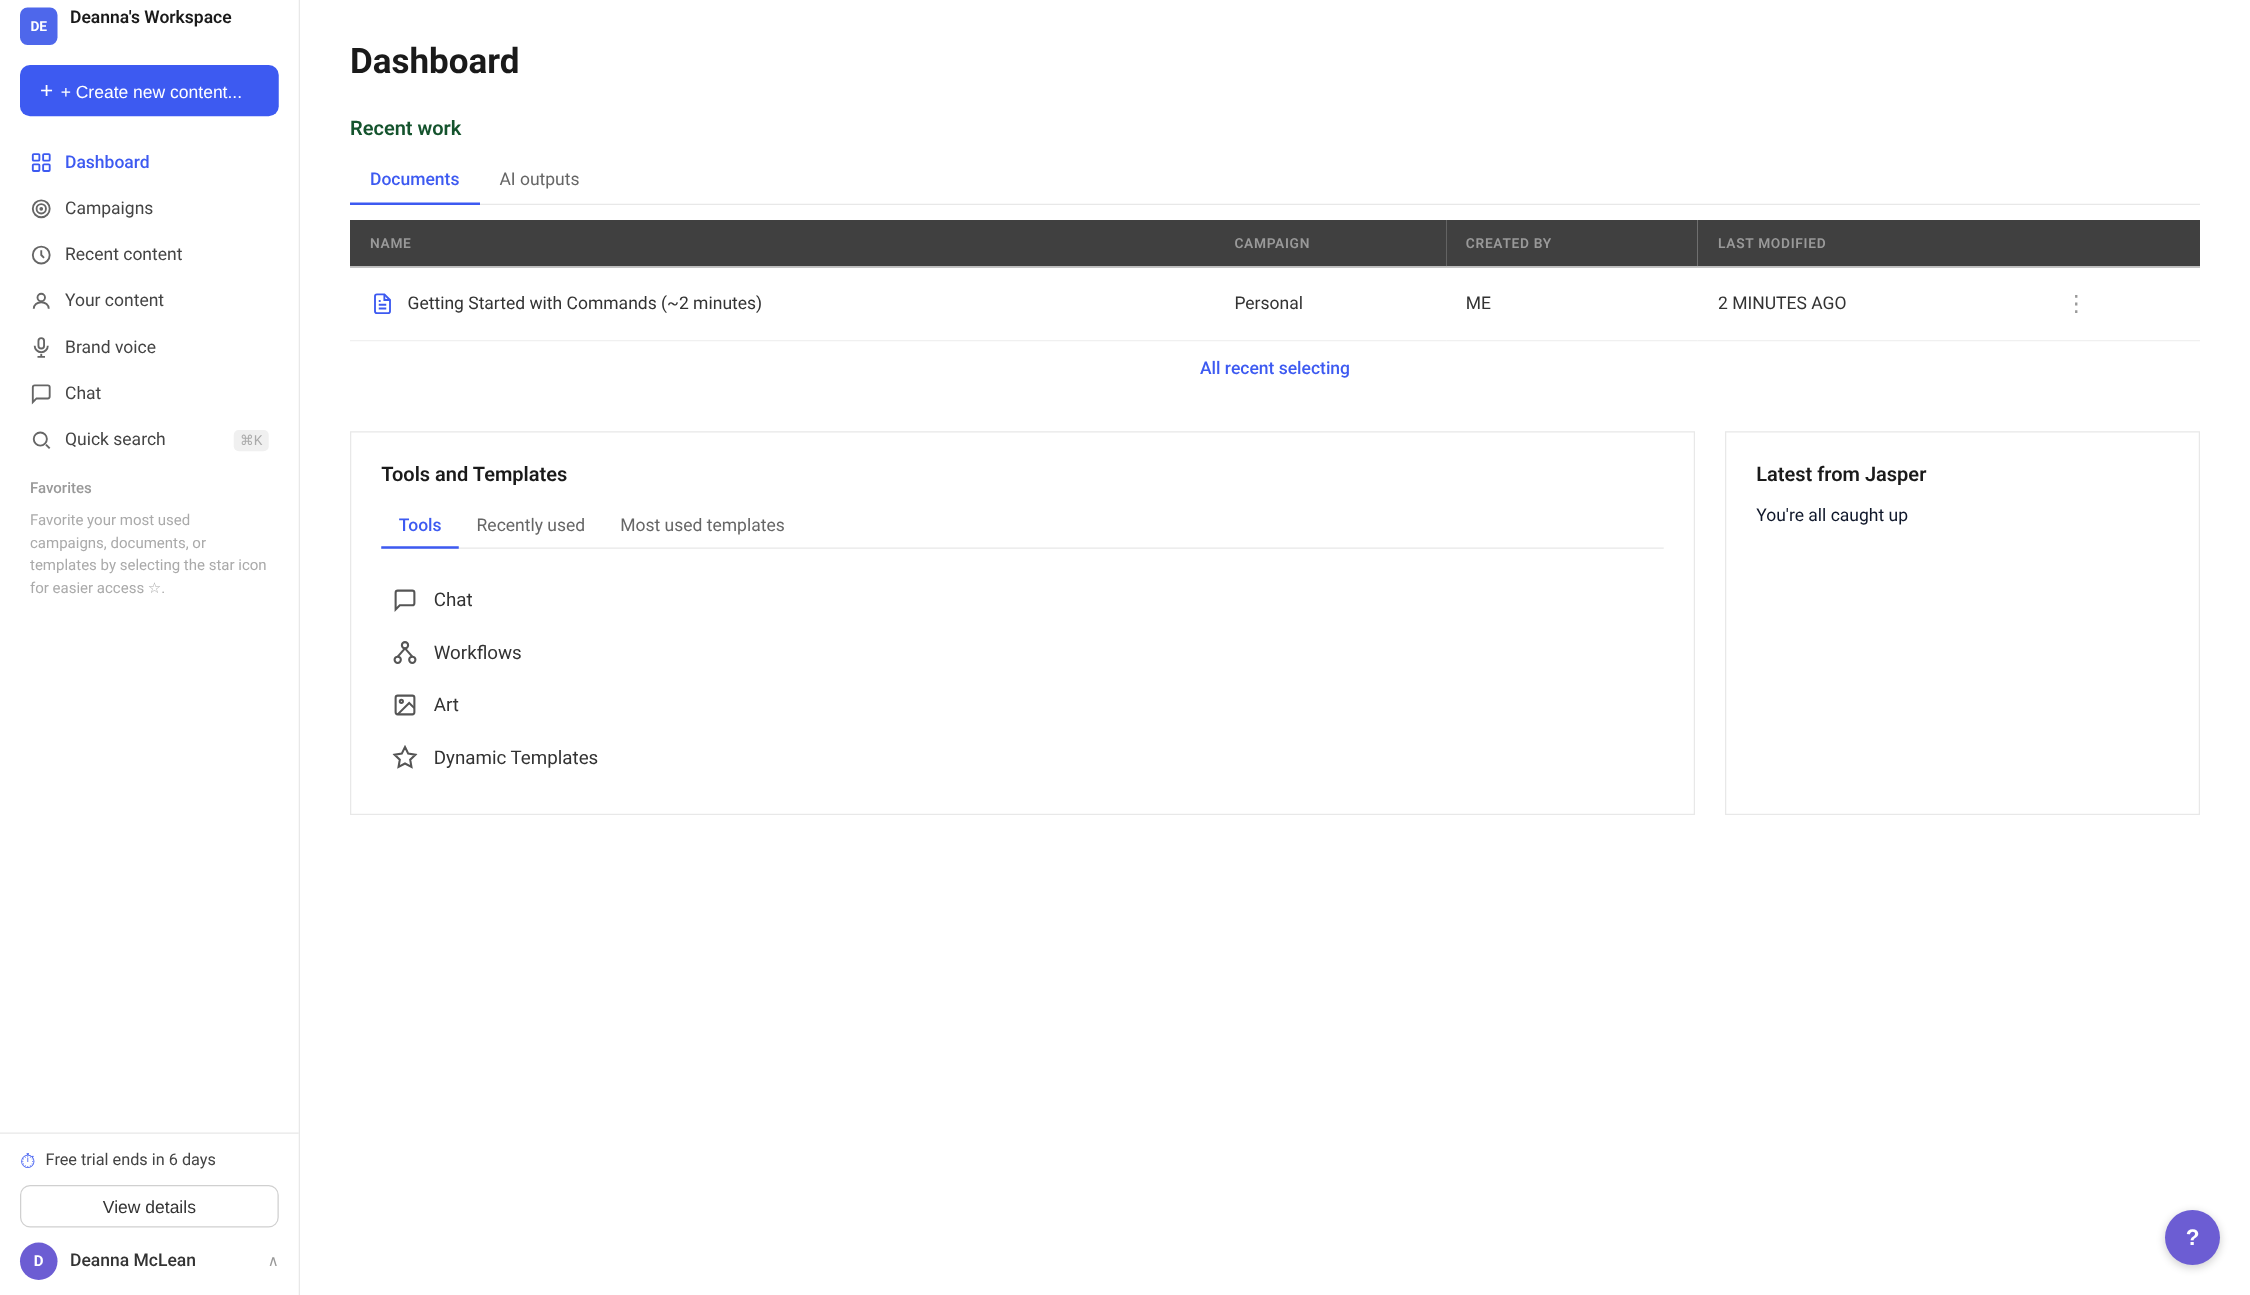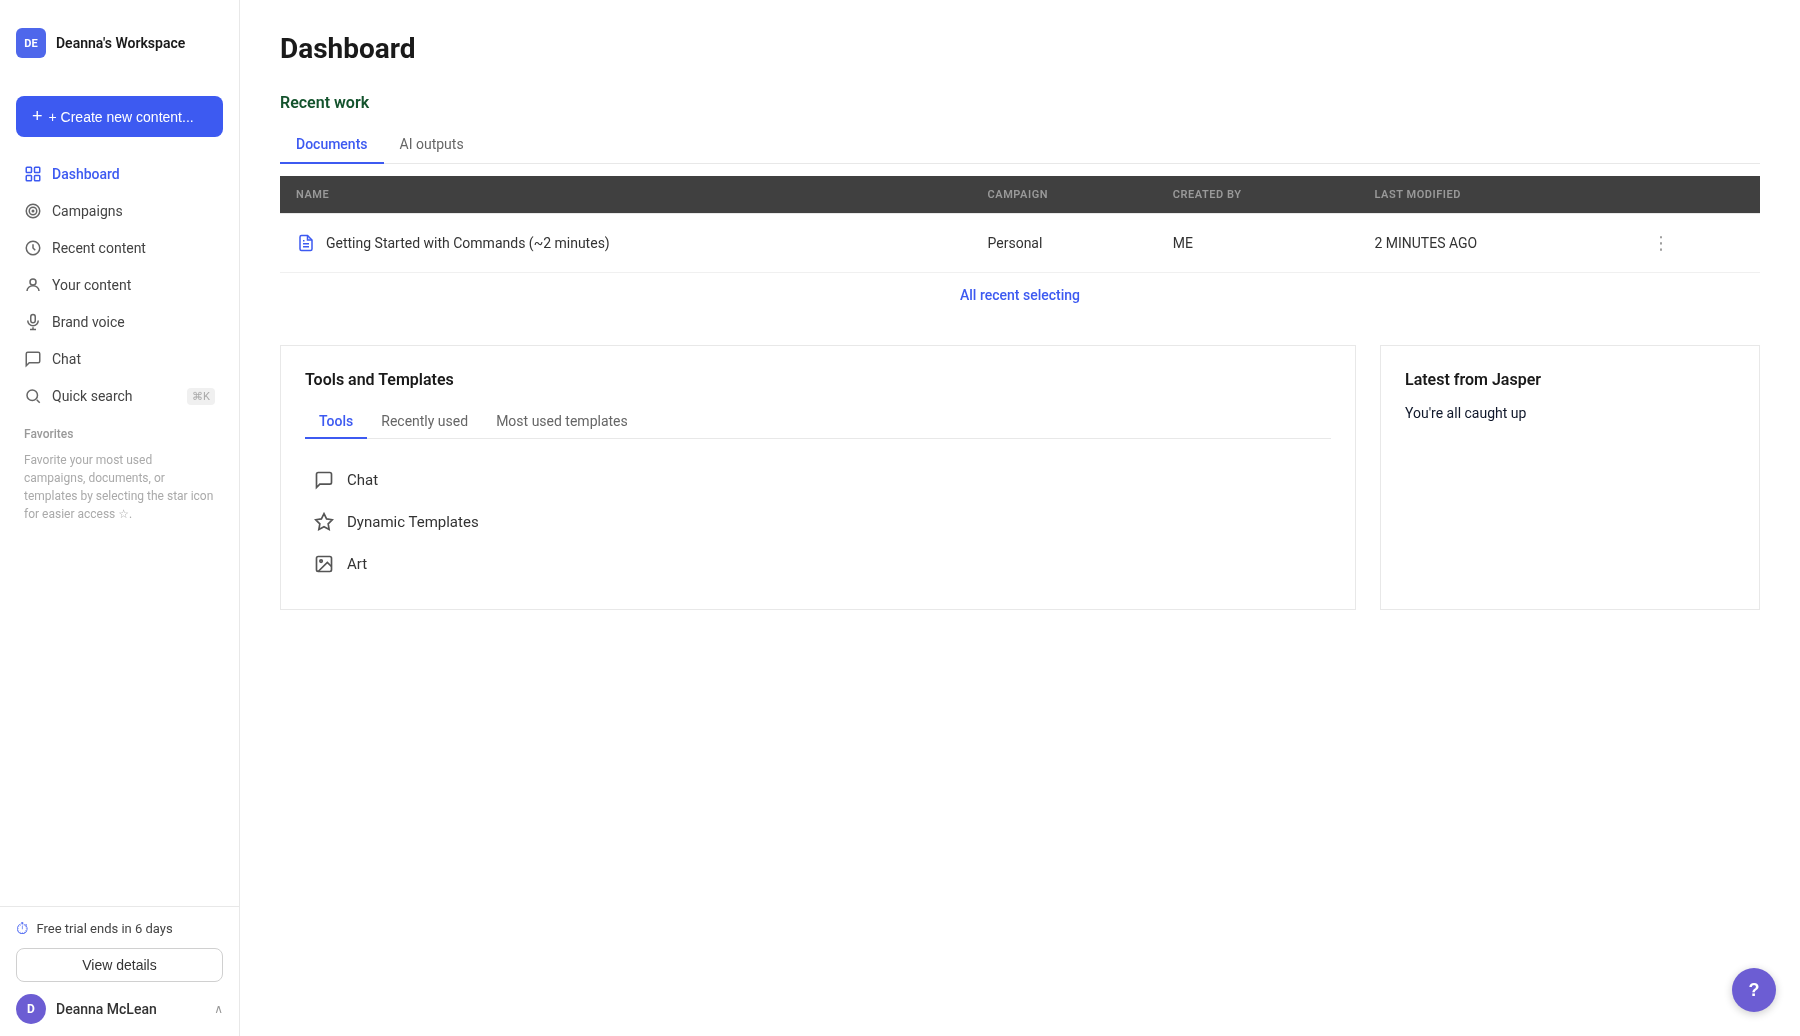--- a/index.html
+++ b/index.html
@@ -11,22 +11,22 @@
       min-width: 240px;
       height: 100%;
       border-right: 1px solid #e8e8e8;
       display: flex;
       flex-direction: column;
       background: #fff;
       padding: 0;
     }
     .sidebar-header {
       display: flex;
-      align-items: center;
-      padding: 28px 16px;
+      align-items: flex-start;
+      padding: 6px 16px;
       gap: 10px;
       border-bottom: none;
     }
     .workspace-avatar {
       width: 30px;
       height: 30px;
       border-radius: 6px;
       background: #4e67eb;
       color: #fff;
       font-size: 11px;
@@ -495,40 +495,52 @@
 
       <div class="tool-item">
         <span class="tool-icon">
           <svg width="20" height="20" viewBox="0 0 24 24" fill="none" stroke="#555" stroke-width="2">
             <path d="M21 15a2 2 0 01-2 2H7l-4 4V5a2 2 0 012-2h14a2 2 0 012 2z"></path>
           </svg>
         </span>
         <span>Chat</span>
       </div>
 
-
       <div class="tool-item">
         <span class="tool-icon">
           <svg width="20" height="20" viewBox="0 0 24 24" fill="none" stroke="#555" stroke-width="2">
-            <polygon points="12 2 15.09 8.26 22 9.27 17 14.14 18.18 21.02 12 17.77 5.82 21.02 7 14.14 2 9.27 8.91 8.26 12 2"></polygon>
+            <circle cx="12" cy="5" r="3"></circle>
+              <circle cx="5" cy="19" r="3"></circle>
+              <circle cx="19" cy="19" r="3"></circle>
+            <line x1="12" y1="8" x2="5" y2="16"></line>
+              <line x1="12" y1="8" x2="19" y2="16"></line>
           </svg>
         </span>
-        <span>Dynamic Templates</span>
+        <span>Workflows</span>
       </div>
 
       <div class="tool-item">
         <span class="tool-icon">
           <svg width="20" height="20" viewBox="0 0 24 24" fill="none" stroke="#555" stroke-width="2">
             <rect x="3" y="3" width="18" height="18" rx="2"></rect>
               <circle cx="8.5" cy="8.5" r="1.5"></circle>
             <polyline points="21 15 16 10 5 21"></polyline>
           </svg>
         </span>
         <span>Art</span>
       </div>
+
+      <div class="tool-item">
+        <span class="tool-icon">
+          <svg width="20" height="20" viewBox="0 0 24 24" fill="none" stroke="#555" stroke-width="2">
+            <polygon points="12 2 15.09 8.26 22 9.27 17 14.14 18.18 21.02 12 17.77 5.82 21.02 7 14.14 2 9.27 8.91 8.26 12 2"></polygon>
+          </svg>
+        </span>
+        <span>Dynamic Templates</span>
+      </div>
     </div>
 
     <div class="card">
       <h3 class="card-title">Latest from Jasper</h3>
       <p class="jasper-card-subtitle">You're all caught up</p>
     </div>
   </div>
 </main>
 
 <button class="help-btn">?</button>

